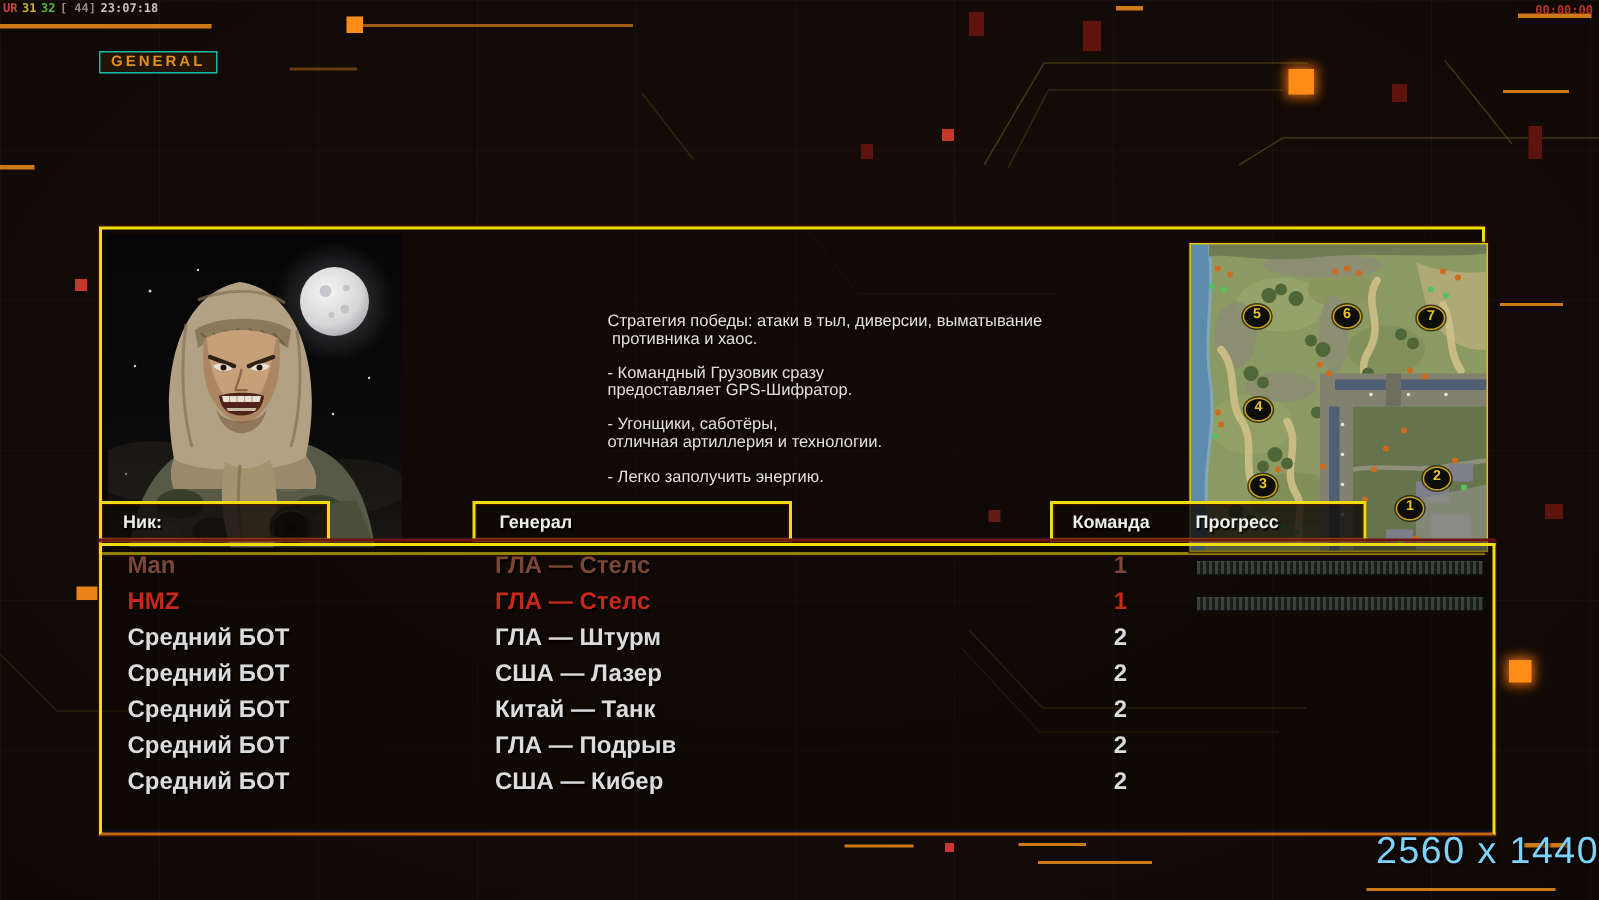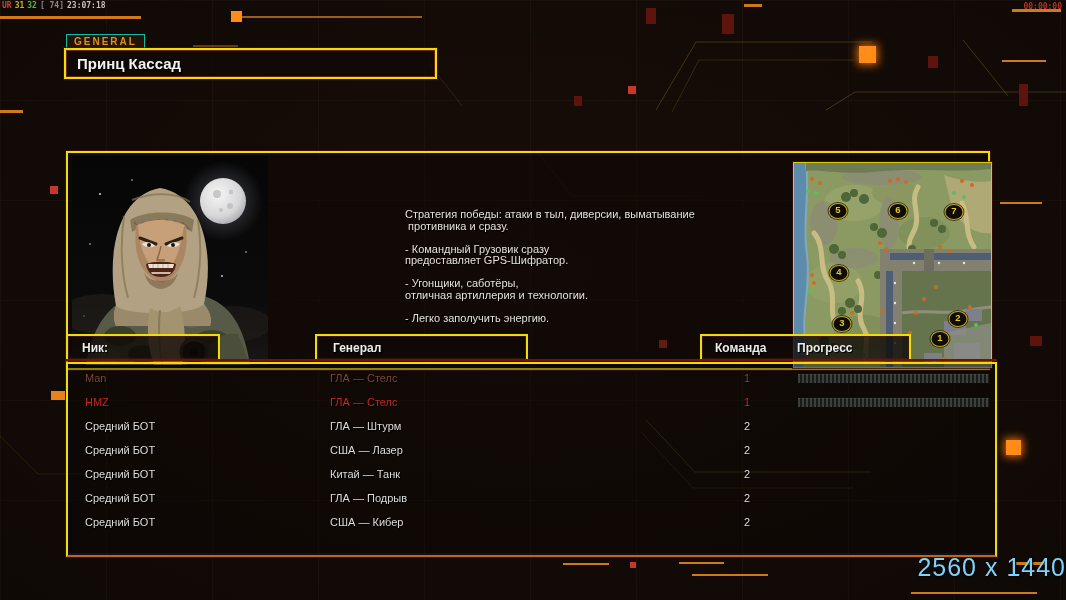--- a/index.html
+++ b/index.html
@@ -60,21 +60,21 @@
   .hdr-team{left:700px;width:207px;}
   .hdr-team .lbl-team{left:13px;} .hdr-team .lbl-progress{left:95px;}
 
   
   .table-panel{position:absolute;left:66px;top:362px;width:927px;height:191px;z-index:5;
     background:rgba(10,6,4,.42);border:2px solid #efdd04;border-bottom-color:#c2660f;
     box-shadow:0 0 0 1px rgba(90,20,8,.5), inset 0 -5px 0 -3px rgba(20,40,90,.3);}
   .table-panel::before{content:'';position:absolute;left:-2px;right:-2px;top:-5px;height:2px;
     background:#6e140a;}
   .rows{position:absolute;inset:2px 0 0 0;padding-top:0;}
-  .player-row{position:relative;height:24px;font-size:11px;text-shadow:1px 1px 1px #000;}
+  .player-row{position:relative;height:24px;font-size:16px;text-shadow:1px 1px 1px #000;font-weight:bold;}
   .player-row span{position:absolute;top:0;line-height:24px;}
   .cell-nick{left:17px;} .cell-general{left:262px;}
   .cell-team{left:668px;width:22px;text-align:center;}
   .progress-bar{position:absolute;left:729px;top:7px;width:191px;height:9px;
     background:repeating-linear-gradient(90deg,#3c403c 0 2px,#191b19 2px 4px);
     border:1px solid #0b0b0b;box-shadow:inset 0 1px 0 rgba(255,255,255,.07);}
 
   .resolution{position:absolute;left:0;right:0;top:553px;z-index:6;text-align:right;
     font:25px "Liberation Sans",sans-serif;color:#7dd3fc;letter-spacing:1px;
     text-shadow:1px 1px 2px #000;}
@@ -136,28 +136,25 @@
       <rect x="722" y="14" width="12" height="20"></rect>
       <rect x="928" y="56" width="10" height="12"></rect>
       <rect x="1019" y="84" width="9" height="22"></rect>
       <rect x="574" y="96" width="8" height="10"></rect>
       <rect x="715" y="338" width="16" height="12"></rect>
       <rect x="1030" y="336" width="12" height="10"></rect>
     </g>
   </svg>
 
   <div class="debug-overlay">
-    <span class="d-app">UR</span><span class="d-fps">31</span><span class="d-mem">32</span><span class="d-extra">[ 74]</span><span class="d-clock">23:07:18</span>
+    <span class="d-app">UR</span><span class="d-fps">31</span><span class="d-mem">32</span><span class="d-extra">[ 44]</span><span class="d-clock">23:07:18</span>
   </div>
   <div class="match-timer">00:00:00</div>
 
   <div class="general-tag">GENERAL</div>
-  <div class="title-box">
-    <span>Принц Кассад</span>
-  </div>
 
   <div class="main-panel">
 
     <div class="portrait">
       <svg viewBox="0 0 196 209" width="196" height="209">
         <defs>
           <linearGradient id="pbg" x1="0" y1="0" x2="0" y2="1">
             <stop offset="0" stop-color="#060607"></stop>
               <stop offset=".7" stop-color="#0c0b0b"></stop>
               <stop offset="1" stop-color="#191715"></stop>
@@ -244,21 +241,21 @@
         <path d="M128,209 C134,188 146,176 166,178 L178,209 Z" fill="#4a4e3a"></path>
         <ellipse cx="104" cy="194" rx="11" ry="8" fill="#b08a62" transform="rotate(-20 104 194)"></ellipse>
         <circle cx="122" cy="196" r="13" fill="#12100c" stroke="#3e3a2c" stroke-width="3"></circle>
         <circle cx="122" cy="196" r="4" fill="#000"></circle>
         <path d="M113,188 A13,13 0 0 1 130,187" stroke="#5a5648" stroke-width="1.5" fill="none"></path>
       </svg>
     </div>
 
     <div class="description">
         <div class="desc-line">Стратегия победы: атаки в тыл, диверсии, выматывание</div>
-        <div class="desc-line"> противника и сразу.</div>
+        <div class="desc-line"> противника и хаос.</div>
         <div class="desc-line"></div>
         <div class="desc-line">- Командный Грузовик сразу</div>
         <div class="desc-line">предоставляет GPS-Шифратор.</div>
         <div class="desc-line"></div>
         <div class="desc-line">- Угонщики, саботёры,</div>
         <div class="desc-line">отличная артиллерия и технологии.</div>
         <div class="desc-line"></div>
         <div class="desc-line">- Легко заполучить энергию.</div>
       </div>
 

